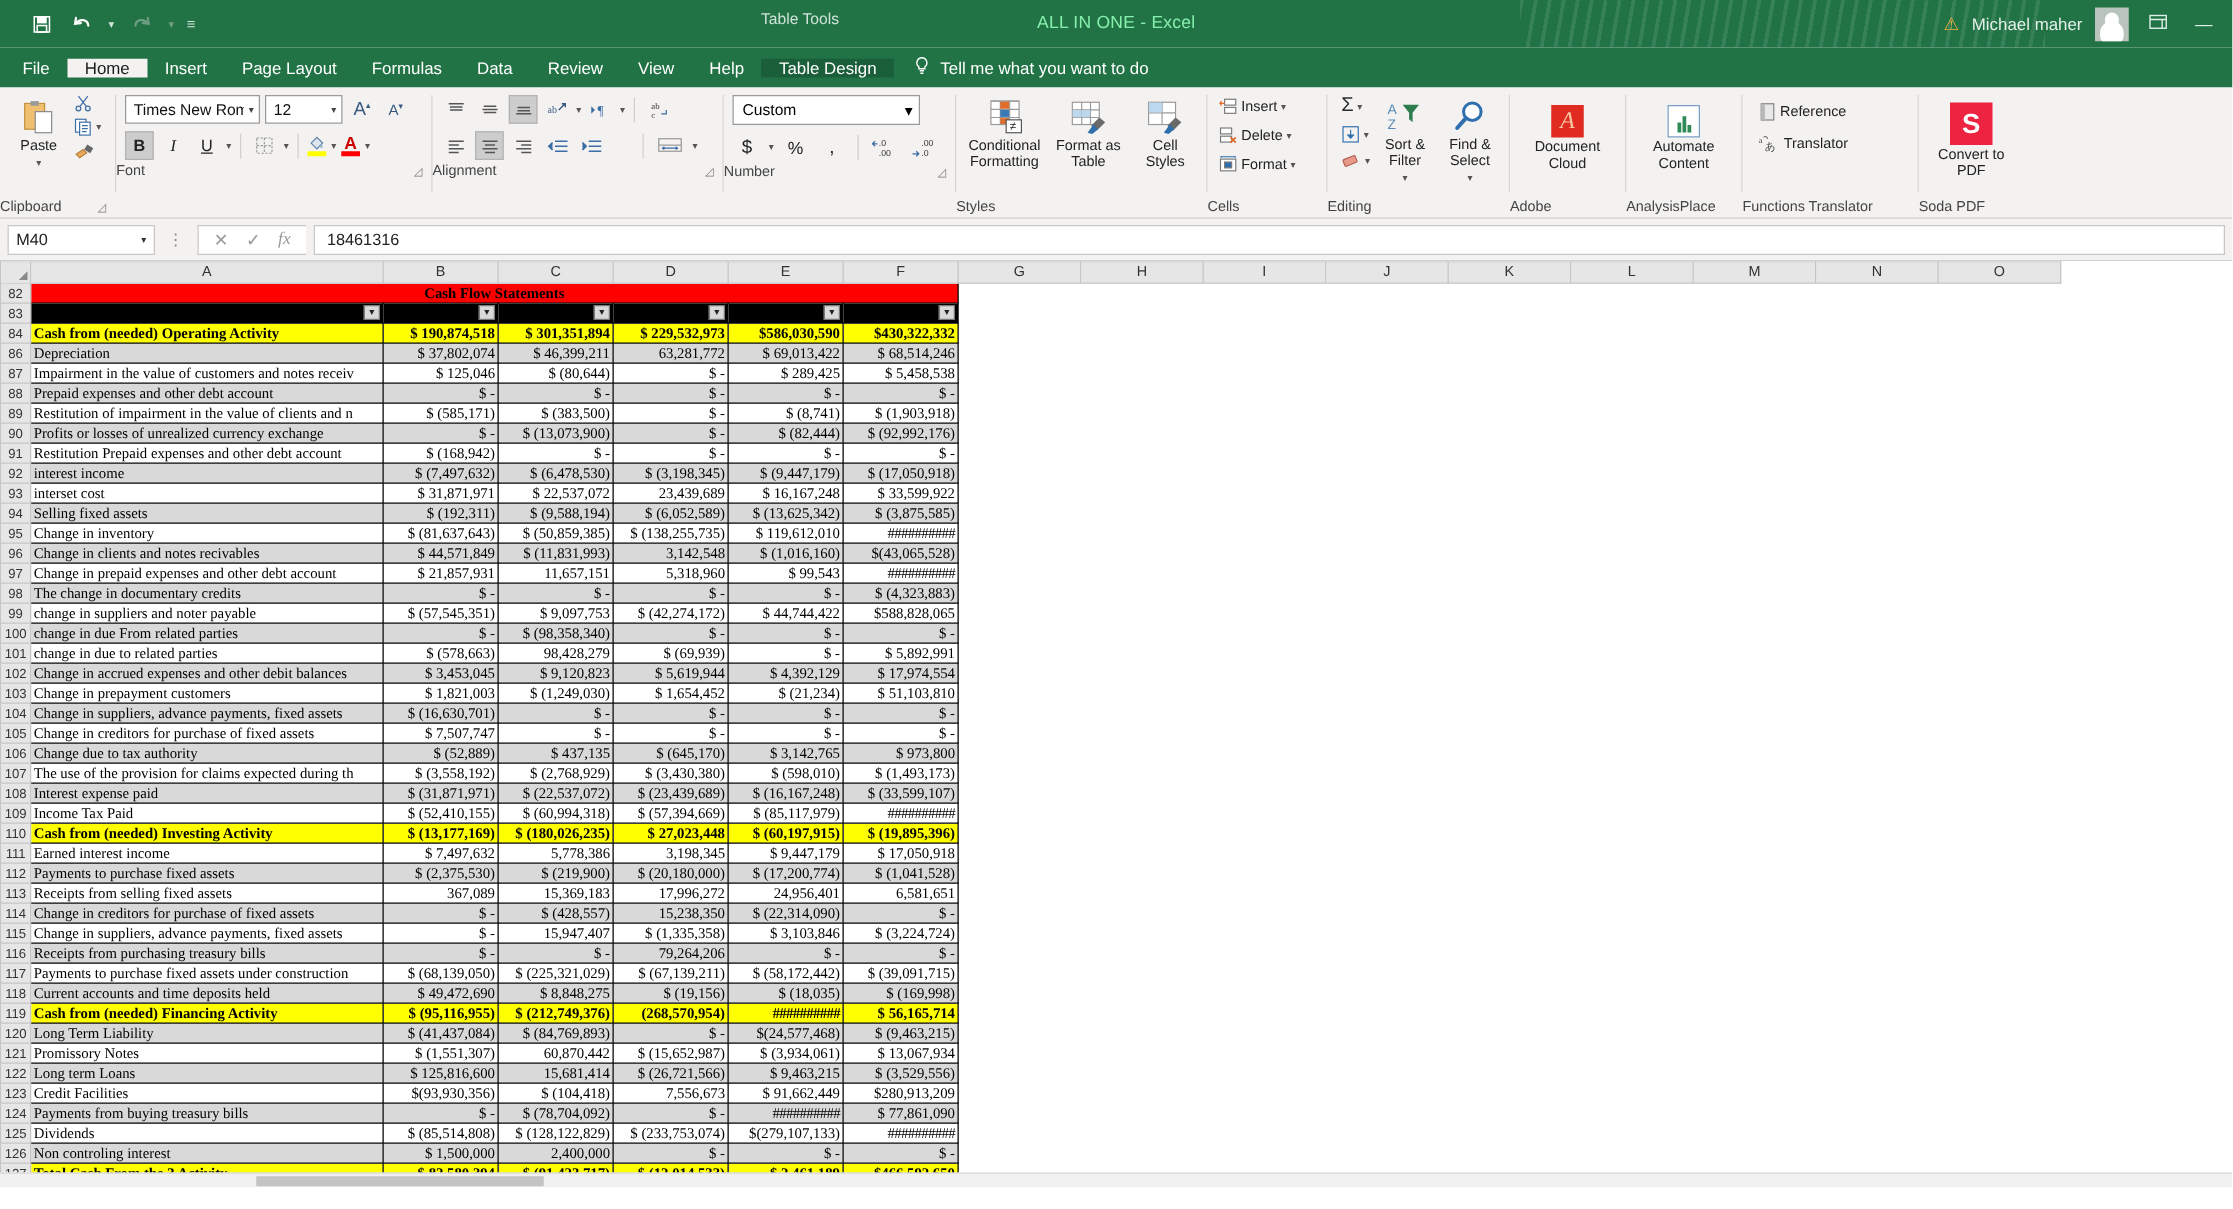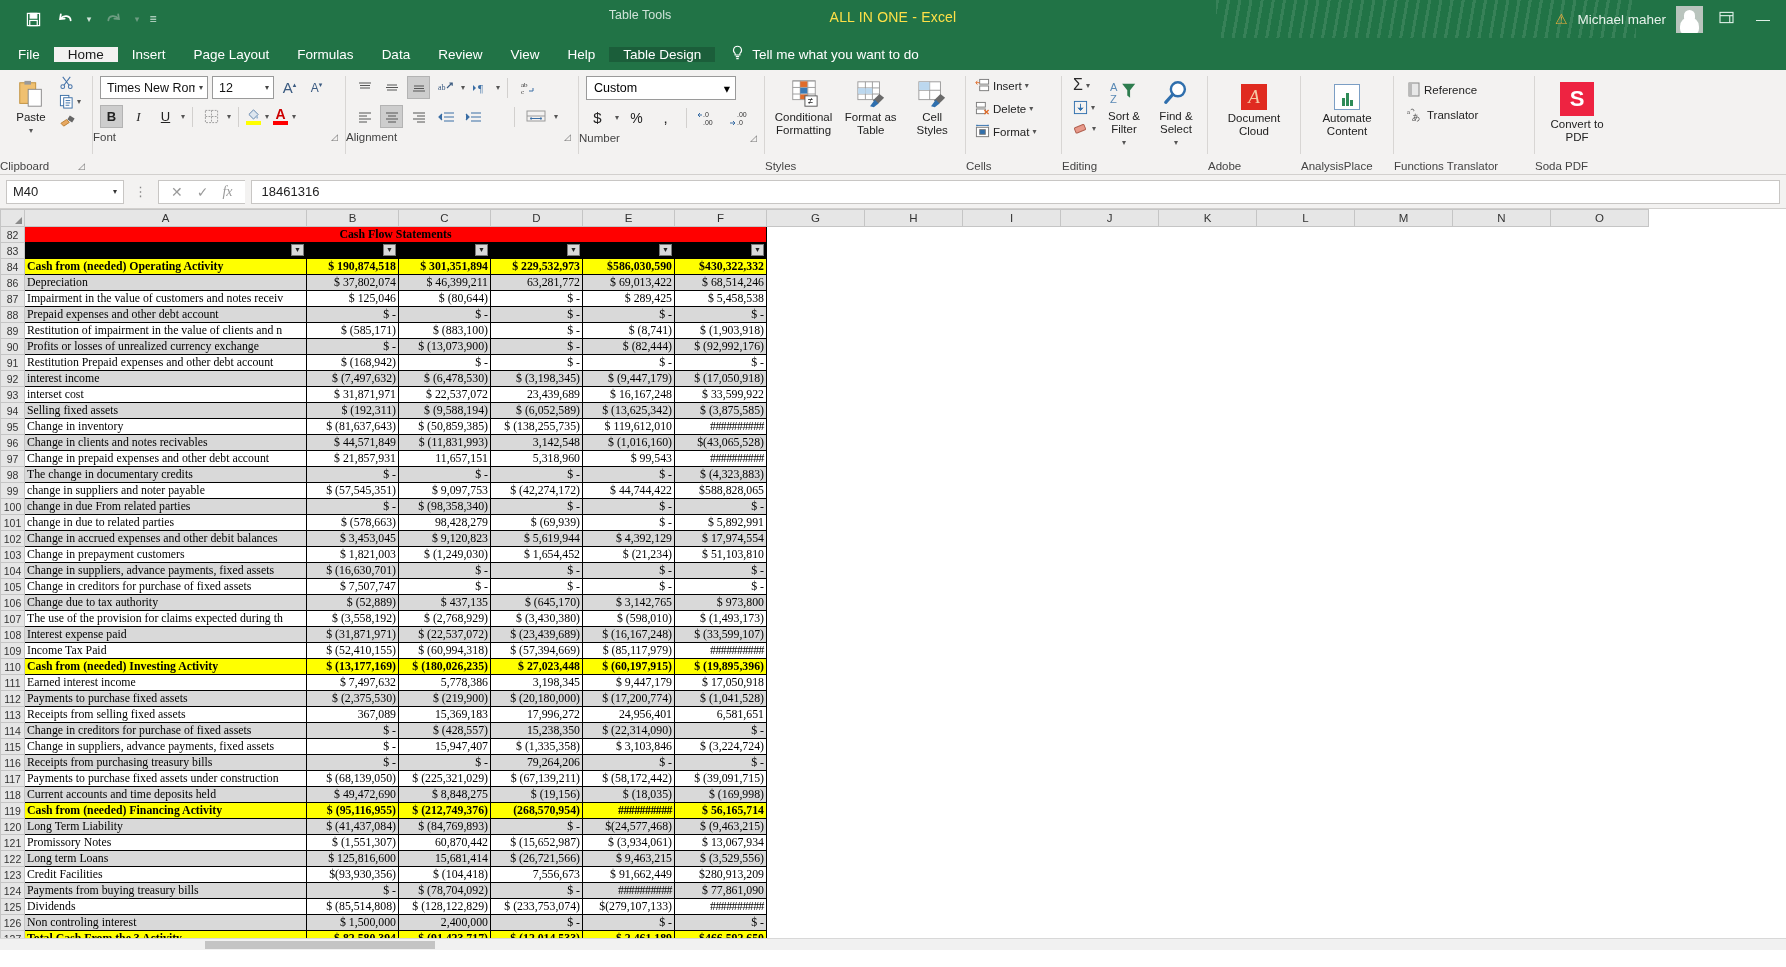--- a/index.html
+++ b/index.html
@@ -27,21 +27,21 @@
   .qat-caret { width: 14px; height: 28px; display:flex;align-items:center;justify-content:center;
     color:#cfe3d8; font-size:9px; }
   .qat-dim { color: #6d9d82; }
   .tabtools-label {
     position: absolute; left: 585px; top: 8px;
     width: 110px; text-align: center;
     color: #cfe3d8; font-size: 12.5px;
   }
   .doctitle {
     position: absolute; left: 0; right: 0; top: 9px;
-    text-align: center; color: #fde047; font-size: 14px;
+    text-align: center; color: #86efac; font-size: 14px;
     letter-spacing: .2px; pointer-events: none;
   }
   .title-right {
     position: absolute; right: 10px; top: 0; height: 38px;
     display: flex; align-items: center; gap: 10px;
   }
   .warn-icon { font-size: 14px; color: #f0ad3c; }
   .user-name { color: #e6f1ea; font-size: 13.5px; }
   .avatar {
     width: 27px; height: 27px; background: #b9c4bd;
@@ -807,21 +807,21 @@
           <td class="cell c-num num shade">$                      -</td>
           <td class="cell c-num num shade">$                    -</td>
           <td class="cell c-num num shade">$                 -</td>
           <td class="cell c-num num shade">$                 -</td>
           <td class="blank" colspan="9"></td>
         </tr>
         <tr>
           <td class="rowhdr">89</td>
           <td class="cell c-topic white">Restitution of impairment in the value of clients and n</td>
           <td class="cell c-num num white">$      (585,171)</td>
-          <td class="cell c-num num white">$         (883,100)</td>
+          <td class="cell c-num num white">$         (383,500)</td>
           <td class="cell c-num num white">$                    -</td>
           <td class="cell c-num num white">$          (8,741)</td>
           <td class="cell c-num num white">$   (1,903,918)</td>
           <td class="blank" colspan="9"></td>
         </tr>
         <tr>
           <td class="rowhdr">90</td>
           <td class="cell c-topic shade">Profits or losses of unrealized currency exchange</td>
           <td class="cell c-num num shade">$                 -</td>
           <td class="cell c-num num shade">$    (13,073,900)</td>

